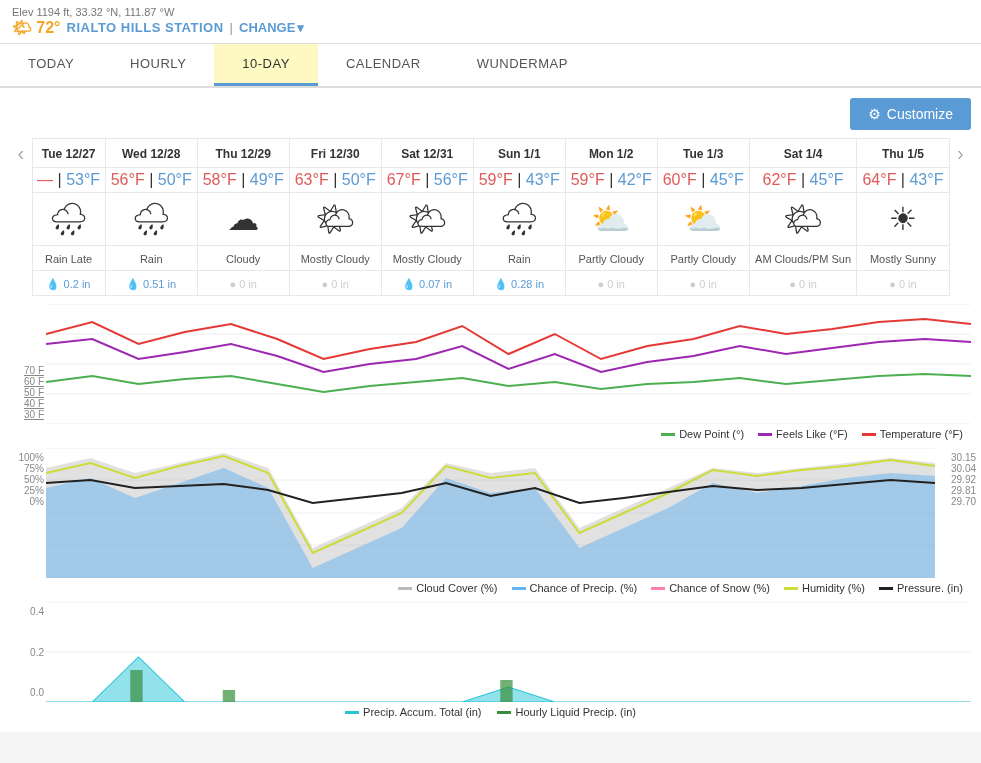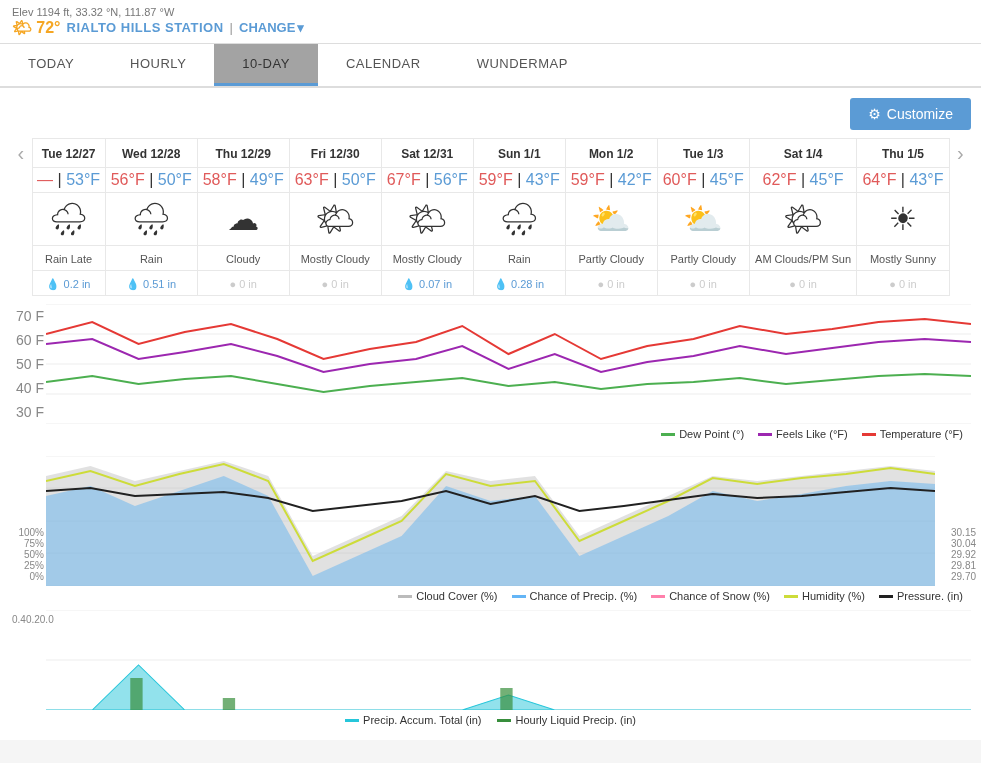--- a/index.html
+++ b/index.html
@@ -11,21 +11,21 @@
     .page-title .star-icon { color: #bbb; font-size: 18px; cursor: pointer; }
     .page-title .home-icon { color: #bbb; font-size: 18px; cursor: pointer; }
     .station-bar { display: flex; align-items: center; gap: 6px; font-size: 13px; }
     .station-temp { color: #f5a623; font-weight: bold; font-size: 16px; display: flex; align-items: center; gap: 4px; }
     .station-name { color: #5b9bd5; font-weight: bold; letter-spacing: 0.5px; }
     .change-btn { color: #5b9bd5; font-weight: bold; cursor: pointer; display: flex; align-items: center; gap: 2px; }
     .separator { color: #999; }
 
     .nav-tabs { background: #fff; border-bottom: 2px solid #ddd; display: flex; }
     .nav-tab { padding: 12px 28px; font-size: 13px; font-weight: normal; color: #555; cursor: pointer; border-bottom: 3px solid transparent; letter-spacing: 0.5px; }
-    .nav-tab.active { color: #333; border-bottom: 3px solid #5b9bd5; background: #a3a3a3; }
+    .nav-tab.active { color: #333; border-bottom: 3px solid #5b9bd5; background: #fef9c3; }
 
     .content-area { background: #fff; padding: 10px; }
 
     .customize-row { display: flex; justify-content: flex-end; margin-bottom: 8px; }
     .customize-btn { background: #5b9bd5; color: #fff; border: none; padding: 8px 18px; font-size: 14px; cursor: pointer; display: flex; align-items: center; gap: 6px; border-radius: 3px; }
 
     .day-label { font-size: 12px; font-weight: bold; color: #333; }
     .temp-high { color: #e05a5a; }
     .temp-low { color: #5b9bd5; }
     .condition-text { font-size: 11px; color: #555; }
@@ -192,21 +192,21 @@
         <td><span class="precip-row" style="color:#ccc;">● <span>0 in</span></span></td>
         <td><span class="precip-row" style="color:#ccc;">● <span>0 in</span></span></td>
         <td class="arrow-cell" style="border:none;"></td>
       </tr>
     </tbody>
   </table>
 
   <div class="charts-section">
 
     <div style="position:relative;margin-top:8px;display:flex;align-items:stretch;">
-      <div style="width:36px;display:flex;flex-direction:column;justify-content:space-between;font-size:14px;color:#888;padding:4px 2px;text-align:right;">
+      <div style="width:36px;display:flex;flex-direction:column;justify-content:flex-end;font-size:10px;color:#888;padding:4px 2px;text-align:right;text-decoration:underline;">
         <span>70 F</span>
         <span>60 F</span>
         <span>50 F</span>
         <span>40 F</span>
         <span>30 F</span>
       </div>
       <div style="flex:1;position:relative;">
         <svg viewBox="0 0 900 120" preserveAspectRatio="none" style="width:100%;height:120px;display:block;">
 
           <line x1="0" y1="0" x2="900" y2="0" stroke="#eee" stroke-width="1"></line>
@@ -232,21 +232,21 @@
       <div class="legend-item">
         <span class="legend-color purple"></span>
         <span>Feels Like (°F)</span>
       </div>
       <div class="legend-item">
         <span class="legend-color red"></span>
         <span>Temperature (°F)</span>
       </div>
     </div>
 
-    <div style="position:relative;margin-top:12px;display:flex;align-items:flex-end;">
+    <div style="position:relative;margin-top:4px;display:flex;align-items:flex-start;">
       <div style="width:36px;display:flex;flex-direction:column;justify-content:space-between;font-size:10px;color:#888;padding:4px 2px;text-align:right;">
         <span>100%</span>
         <span>75%</span>
         <span>50%</span>
         <span>25%</span>
         <span>0%</span>
       </div>
       <div style="flex:1;position:relative;">
         <svg viewBox="0 0 900 130" preserveAspectRatio="none" style="width:100%;height:130px;display:block;">
 
@@ -291,21 +291,21 @@
         <span class="legend-color lime"></span>
         <span>Humidity (%)</span>
       </div>
       <div class="legend-item">
         <span class="legend-color black"></span>
         <span>Pressure. (in)</span>
       </div>
     </div>
 
     <div style="position:relative;margin-top:4px;display:flex;align-items:stretch;">
-      <div style="width:36px;display:flex;flex-direction:row;justify-content:space-between;font-size:10px;color:#888;padding:4px 2px;text-align:right;">
+      <div style="width:36px;display:flex;flex-direction:column;justify-content:space-between;font-size:10px;color:#888;padding:4px 2px;text-align:right;">
         <span>0.4</span>
         <span>0.2</span>
         <span>0.0</span>
       </div>
       <div style="flex:1;position:relative;">
         <svg viewBox="0 0 900 100" preserveAspectRatio="none" style="width:100%;height:100px;display:block;">
           <line x1="0" y1="0" x2="900" y2="0" stroke="#eee" stroke-width="1"></line>
           <line x1="0" y1="50" x2="900" y2="50" stroke="#eee" stroke-width="1"></line>
           <line x1="0" y1="100" x2="900" y2="100" stroke="#eee" stroke-width="1"></line>
 

